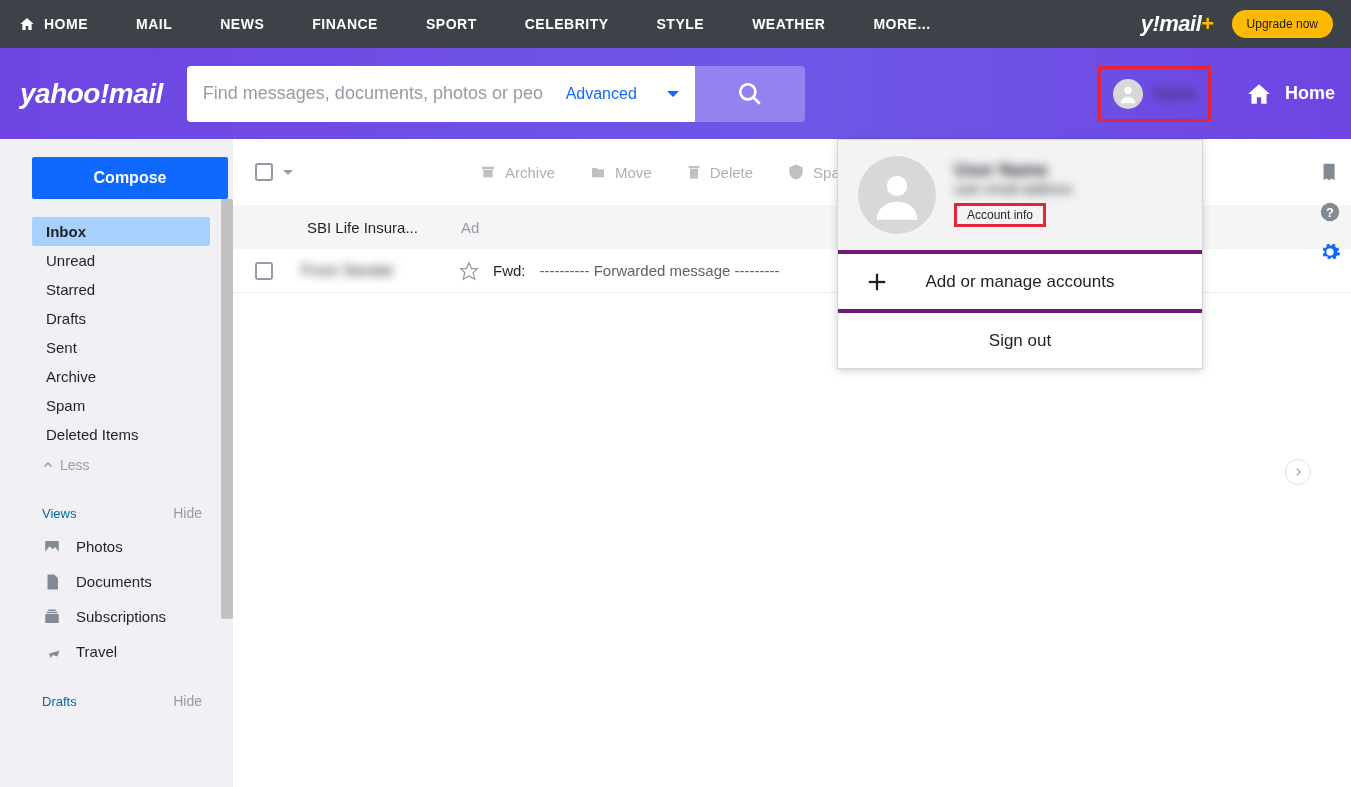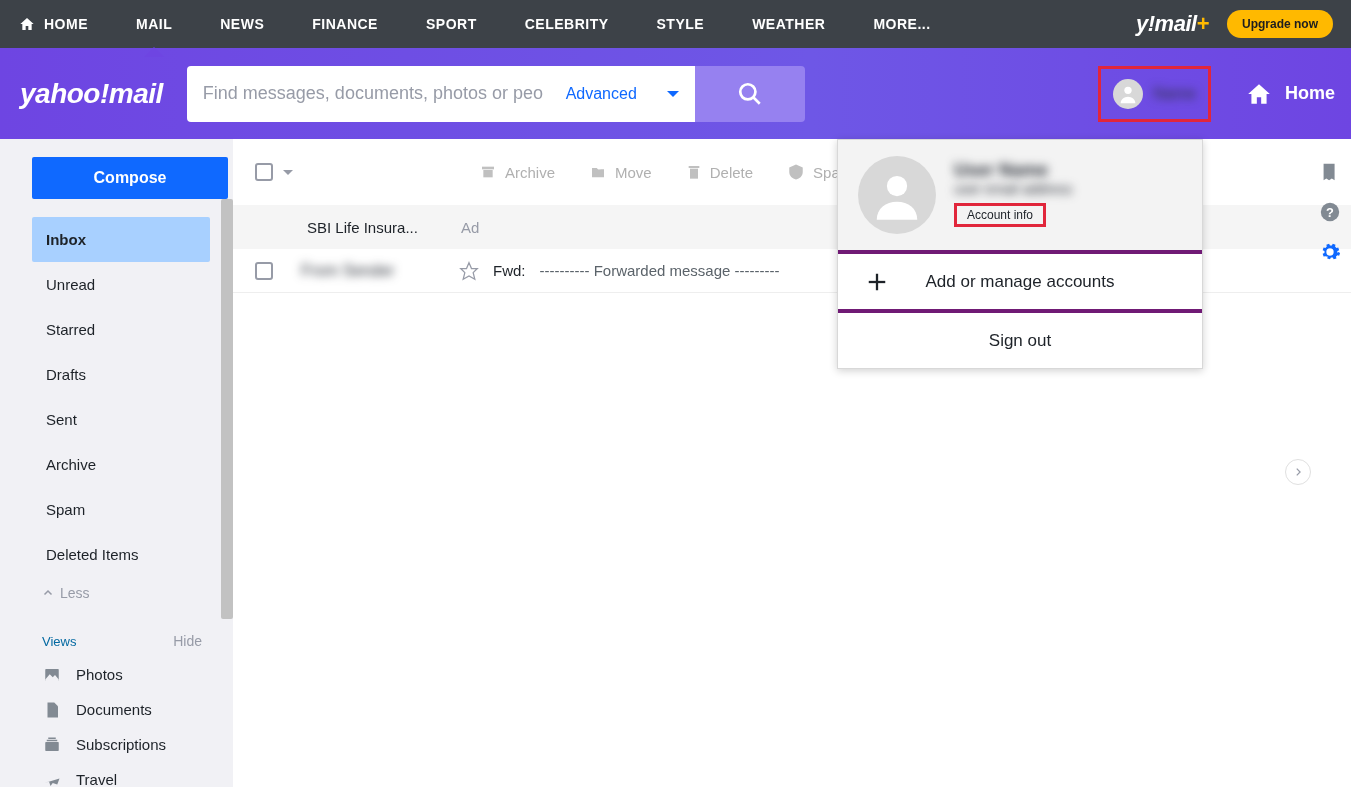--- a/index.html
+++ b/index.html
@@ -4,40 +4,40 @@
   <style>
     *{margin:0;padding:0;box-sizing:border-box;font-family:-apple-system,BlinkMacSystemFont,"Segoe UI",Helvetica,Arial,sans-serif}
     body{width:1351px;height:787px;overflow:hidden;background:#f1f1f5}
     .ytop{height:48px;background:#3d4248;display:flex;align-items:center;padding:0 18px;color:#fff;font-size:14px}
     .ytop .navitem{padding:0 24px;font-weight:700;letter-spacing:.5px;cursor:pointer;height:48px;display:flex;align-items:center;position:relative}
     .ytop .navitem:first-child{padding-left:0}
     .ytop .navitem.active::after{content:"";position:absolute;bottom:-9px;left:50%;transform:translateX(-50%);border:10px solid transparent;border-bottom-color:#6e45e2}
     .ytop .spacer{flex:1}
     .ytop .ymailplus{font-size:22px;font-weight:800;font-style:italic;letter-spacing:-.5px;margin-right:18px}
     .ytop .plus{color:#ffb900;font-style:normal;font-weight:700}
-    .upgrade-btn{background:#ffb900;color:#1d1d1f;border-radius:18px;padding:7px 15px;font-weight:700;font-size:12px;cursor:pointer}
+    .upgrade-btn{background:#ffb900;color:#1d1d1f;border-radius:18px;padding:7px 15px;font-weight:400;font-size:12px;cursor:pointer}
     .ybar{height:91px;background:linear-gradient(90deg,#6e45e2 0%,#6e57e6 60%,#6e45e2 100%);display:flex;align-items:center;padding:0 16px;gap:16px}
     .ybar .logo{color:#fff;font-size:28px;font-weight:800;font-style:italic;letter-spacing:-.5px;margin-left:4px;margin-right:8px}
     .searchwrap{display:flex;align-items:center;height:56px}
     .searchbox{display:flex;align-items:center;background:#fff;border-radius:4px 0 0 4px;height:56px;width:508px;padding:0 16px}
     .searchbox input{flex:1;border:none;outline:none;font-size:18px;color:#1d2228}
     .searchbox input::placeholder{color:#979ba7}
     .advanced{color:#0f69ff;font-size:16px;margin-right:22px;cursor:pointer}
     .chev-down{width:0;height:0;border:6px solid transparent;border-top-color:#0f69ff;margin-top:6px;margin-left:8px}
     .searchbtn{width:110px;height:56px;background:#9681f0;border-radius:0 4px 4px 0;display:flex;align-items:center;justify-content:center;cursor:pointer}
     .ybar .spacer{flex:1}
     .profilebox{display:flex;align-items:center;height:56px;padding:4px 12px;border:3px solid #e1263b;gap:10px;cursor:pointer}
     .avatar-s{width:30px;height:30px;border-radius:50%;background:#d8d8d8;display:flex;align-items:center;justify-content:center}
     .blurred{filter:blur(5px);color:#2a2f38;font-size:16px}
     .home-right{display:flex;align-items:center;gap:12px;margin-left:18px;color:#fff}
     .home-right span{font-size:18px;font-weight:600}
     .shell{display:flex;height:calc(100% - 139px)}
     .sidebar{width:233px;padding:18px 0 0 32px;position:relative}
     .compose{background:#0f69ff;color:#fff;width:196px;height:42px;display:flex;align-items:center;justify-content:center;font-size:16px;font-weight:600;border-radius:2px;cursor:pointer;margin-bottom:18px}
-    .folder{height:45px;display:flex;align-items:center;padding:0 14px;font-size:15px;color:#1d2228;cursor:pointer;border-radius:2px;width:178px}
+    .folder{height:29px;display:flex;align-items:center;padding:0 14px;font-size:15px;color:#1d2228;cursor:pointer;border-radius:2px;width:178px}
     .folder.active{background:#a8d0ff;font-weight:700}
     .less{color:#979ba7;font-size:14px;height:32px;display:flex;align-items:center;gap:6px;padding:0 10px;cursor:pointer}
     .section-hd{display:flex;justify-content:space-between;align-items:center;width:180px;padding:0 10px;margin-top:24px;margin-bottom:8px}
     .section-hd .title{font-size:13px;color:#0369a1}
     .section-hd .hide{font-size:14px;color:#979ba7;cursor:pointer}
     .viewitem{display:flex;align-items:center;gap:14px;height:35px;padding:0 10px;font-size:15px;color:#1d2228;cursor:pointer;width:180px}
     .viewitem .vicon{width:20px;height:18px;fill:#828a93}
     .scrolltrack{position:absolute;right:0;top:60px;width:12px;height:590px;background:#f1f1f5}
     .scrollthumb{width:12px;background:#c2c2c2;height:420px;border-radius:2px}
     .main{flex:1;background:#fff;position:relative}

